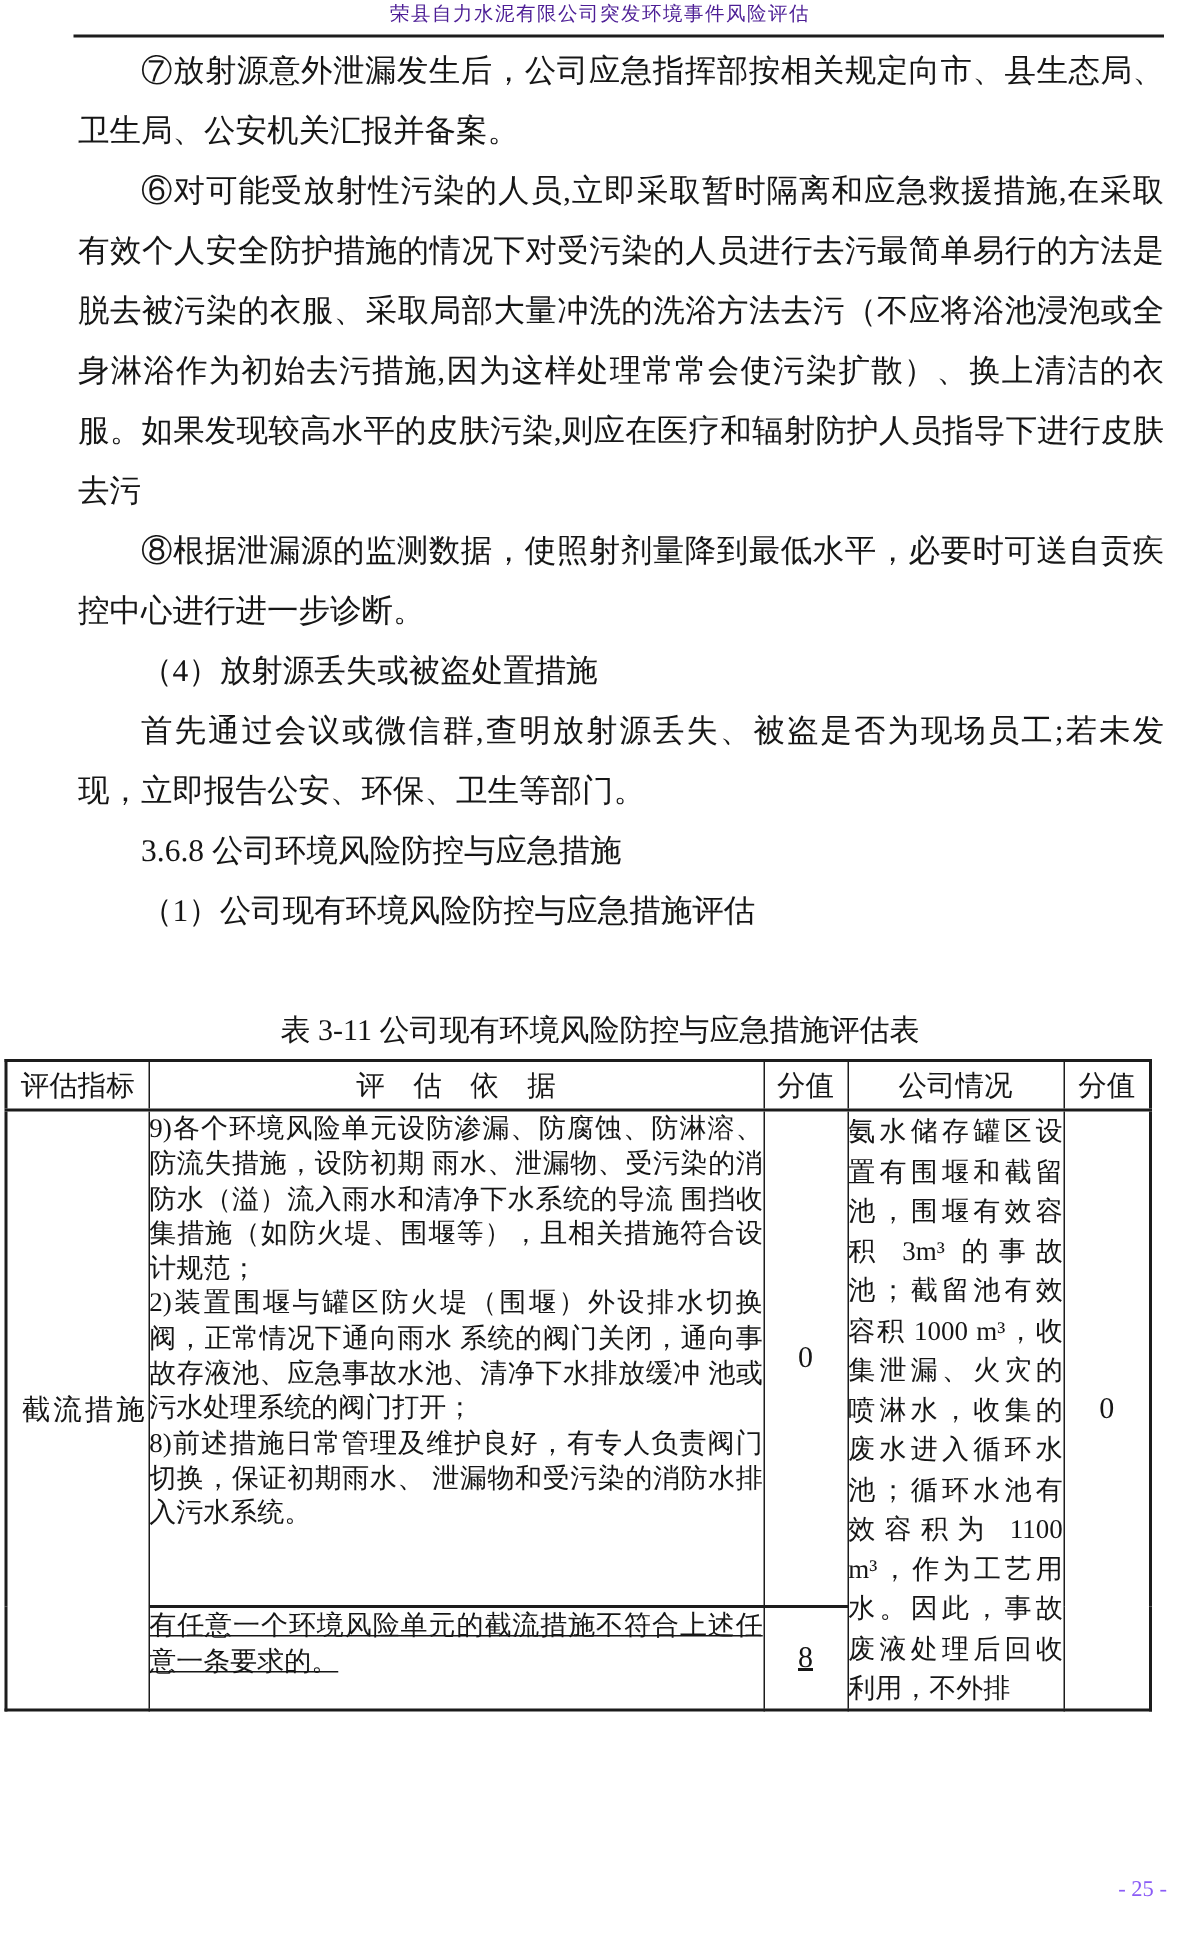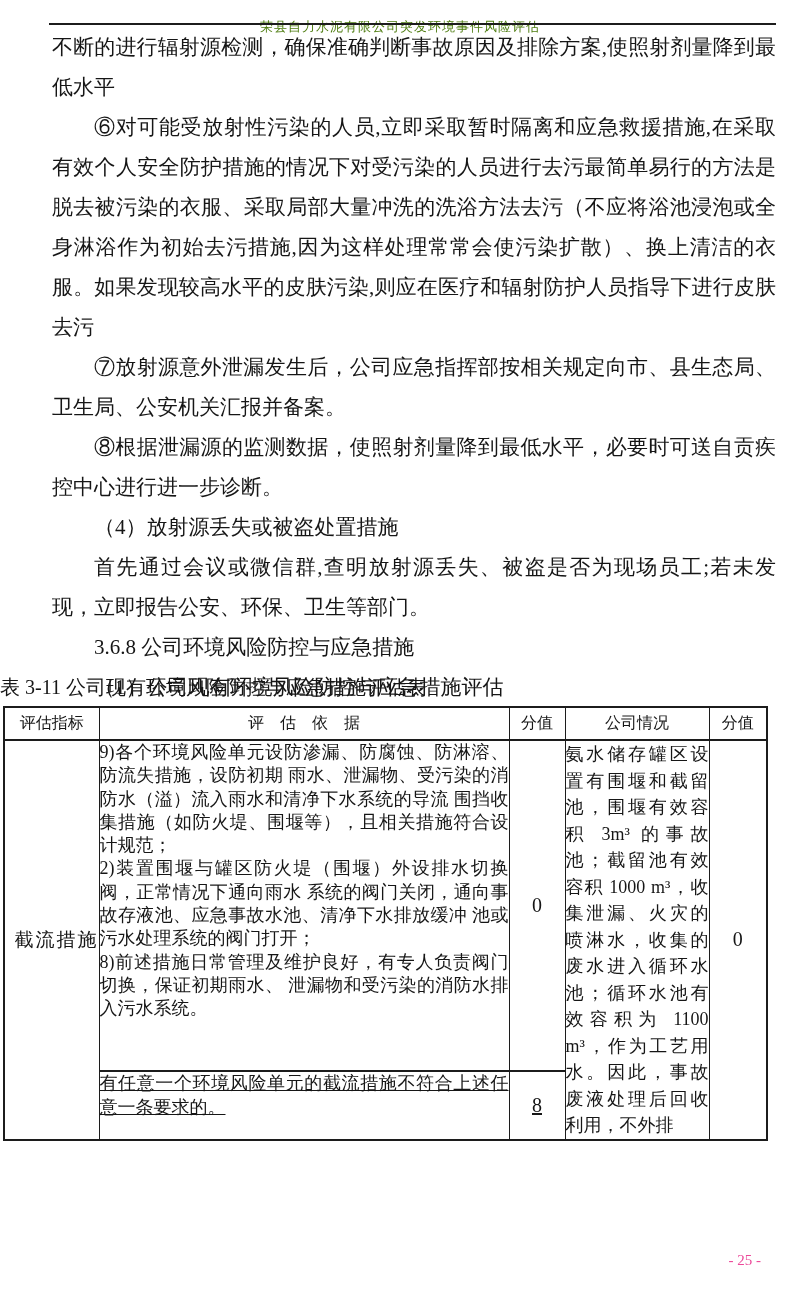--- a/index.html
+++ b/index.html
@@ -1,80 +1,79 @@
 <!DOCTYPE html>
 <html><head>
 <meta charset="utf-8">
 <style>
   html,body { margin:0; padding:0; background:#ffffff; }
   .page {
     position:relative; width:800px; height:1292px; background:#ffffff;
     font-family:"Liberation Serif","DejaVu Serif",serif; color:#161616; overflow:hidden;
   }
   .doc-header {
-    position:absolute; top:18px; left:0; width:100%;
-    text-align:center; font-size:13px; letter-spacing:1px; color:#4d7c0f;
+    position:absolute; top:0; left:0; width:100%;
+    text-align:center; font-size:13px; letter-spacing:1px; color:#4c1d95;
   }
   .header-rule {
     position:absolute; top:23px; left:49px; width:727px; height:0;
     border-top:2px solid #1c1c1c;
   }
   .text-block {
     position:absolute; top:27px; left:52px; width:724px;
     font-size:21px; line-height:40px; text-align:justify;
   }
   .text-block p { margin:0; }
   .text-block p.indent { text-indent:2em; }
   .table-caption {
     position:absolute; top:667px; left:0; width:800px;
-    text-align:left; font-size:20px; line-height:40px;
+    text-align:center; font-size:20px; line-height:40px;
   }
   table.assess {
     position:absolute; top:706px; left:3px;
     border-collapse:collapse; table-layout:fixed; width:763px;
     border:2px solid #1c1c1c;
   }
   table.assess th, table.assess td {
     border:1px solid #1c1c1c; padding:0; overflow:hidden;
   }
   table.assess th {
-    font-weight:normal; font-size:16px; text-align:center; height:31px;
+    font-weight:normal; font-size:19px; text-align:center; height:31px;
     border-bottom:2px solid #1c1c1c;
   }
   tr.row1 { height:281px; }
   tr.row2 { height:58px; }
   tr.row2 td { border-top:2px solid #1c1c1c;text-decoration:underline; }
   td.indicator { text-align:right; font-size:19px; letter-spacing:2px; vertical-align:middle; }
   td.basis {
     font-size:18px; line-height:23.3px; text-align:justify;
     vertical-align:top; padding:2px 4px 0 5px;
   }
   td.basis div { margin:0; }
   td.score { text-align:center; font-size:20px; vertical-align:middle; }
   td.company {
     font-size:18px; line-height:26.5px; text-align:justify;
     vertical-align:top; padding:4px 5px 0 6px;
   }
   .page-footer {
-    position:absolute; top:1252px; right:39px;
-    font-size:15px; color:#ec4899;text-align:right;
+    position:absolute; top:1252px; right:22px;
+    font-size:15px; color:#8b5cf6;text-align:right;
   }
 </style>
 </head>
 <body>
 
 <div class="page">
 
   <div class="doc-header">荣县自力水泥有限公司突发环境事件风险评估</div>
   <div class="header-rule"></div>
 
   <div class="text-block">
-    <p>不断的进行辐射源检测，确保准确判断事故原因及排除方案,使照射剂量降到最低水平</p>
+    <p class="indent">⑦放射源意外泄漏发生后，公司应急指挥部按相关规定向市、县生态局、卫生局、公安机关汇报并备案。</p>
     <p class="indent">⑥对可能受放射性污染的人员,立即采取暂时隔离和应急救援措施,在采取有效个人安全防护措施的情况下对受污染的人员进行去污最简单易行的方法是脱去被污染的衣服、采取局部大量冲洗的洗浴方法去污（不应将浴池浸泡或全身淋浴作为初始去污措施,因为这样处理常常会使污染扩散）、换上清洁的衣服。如果发现较高水平的皮肤污染,则应在医疗和辐射防护人员指导下进行皮肤去污</p>
-    <p class="indent">⑦放射源意外泄漏发生后，公司应急指挥部按相关规定向市、县生态局、卫生局、公安机关汇报并备案。</p>
     <p class="indent">⑧根据泄漏源的监测数据，使照射剂量降到最低水平，必要时可送自贡疾控中心进行进一步诊断。</p>
     <p class="indent">（4）放射源丢失或被盗处置措施</p>
     <p class="indent">首先通过会议或微信群,查明放射源丢失、被盗是否为现场员工;若未发现，立即报告公安、环保、卫生等部门。</p>
     <p class="indent">3.6.8 公司环境风险防控与应急措施</p>
     <p class="indent">（1）公司现有环境风险防控与应急措施评估</p>
   </div>
 
   <div class="table-caption">表 3-11 公司现有环境风险防控与应急措施评估表</div>
 
   <table class="assess">

